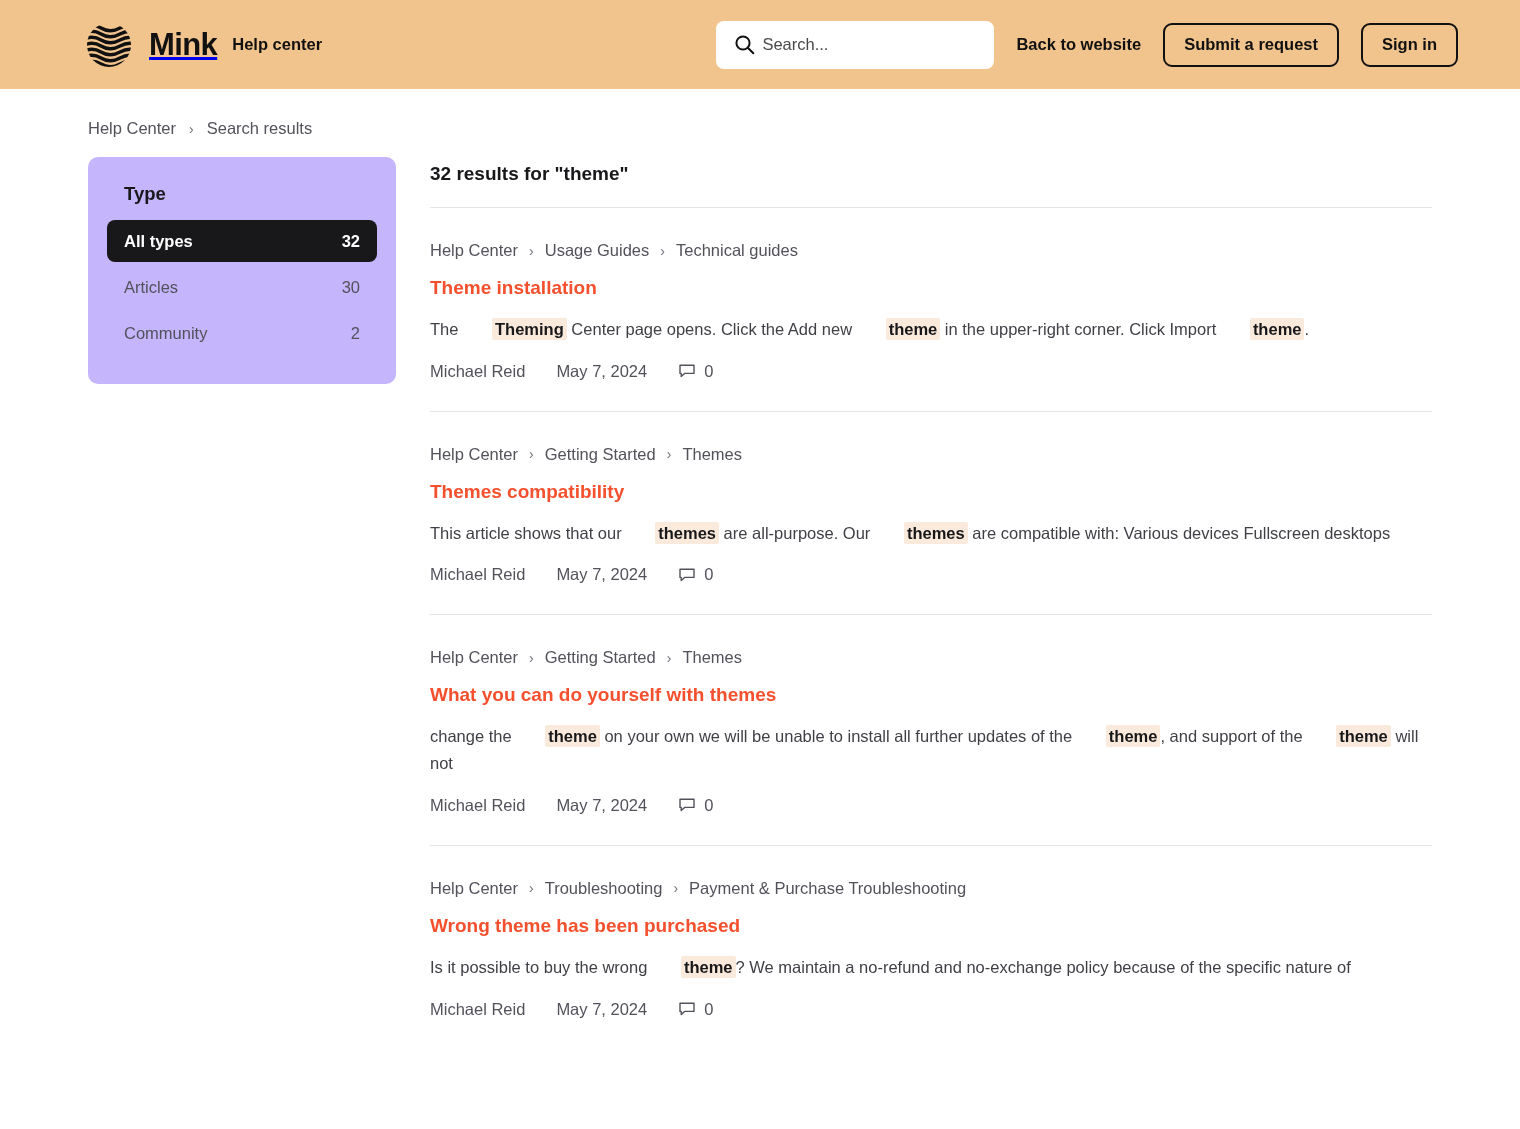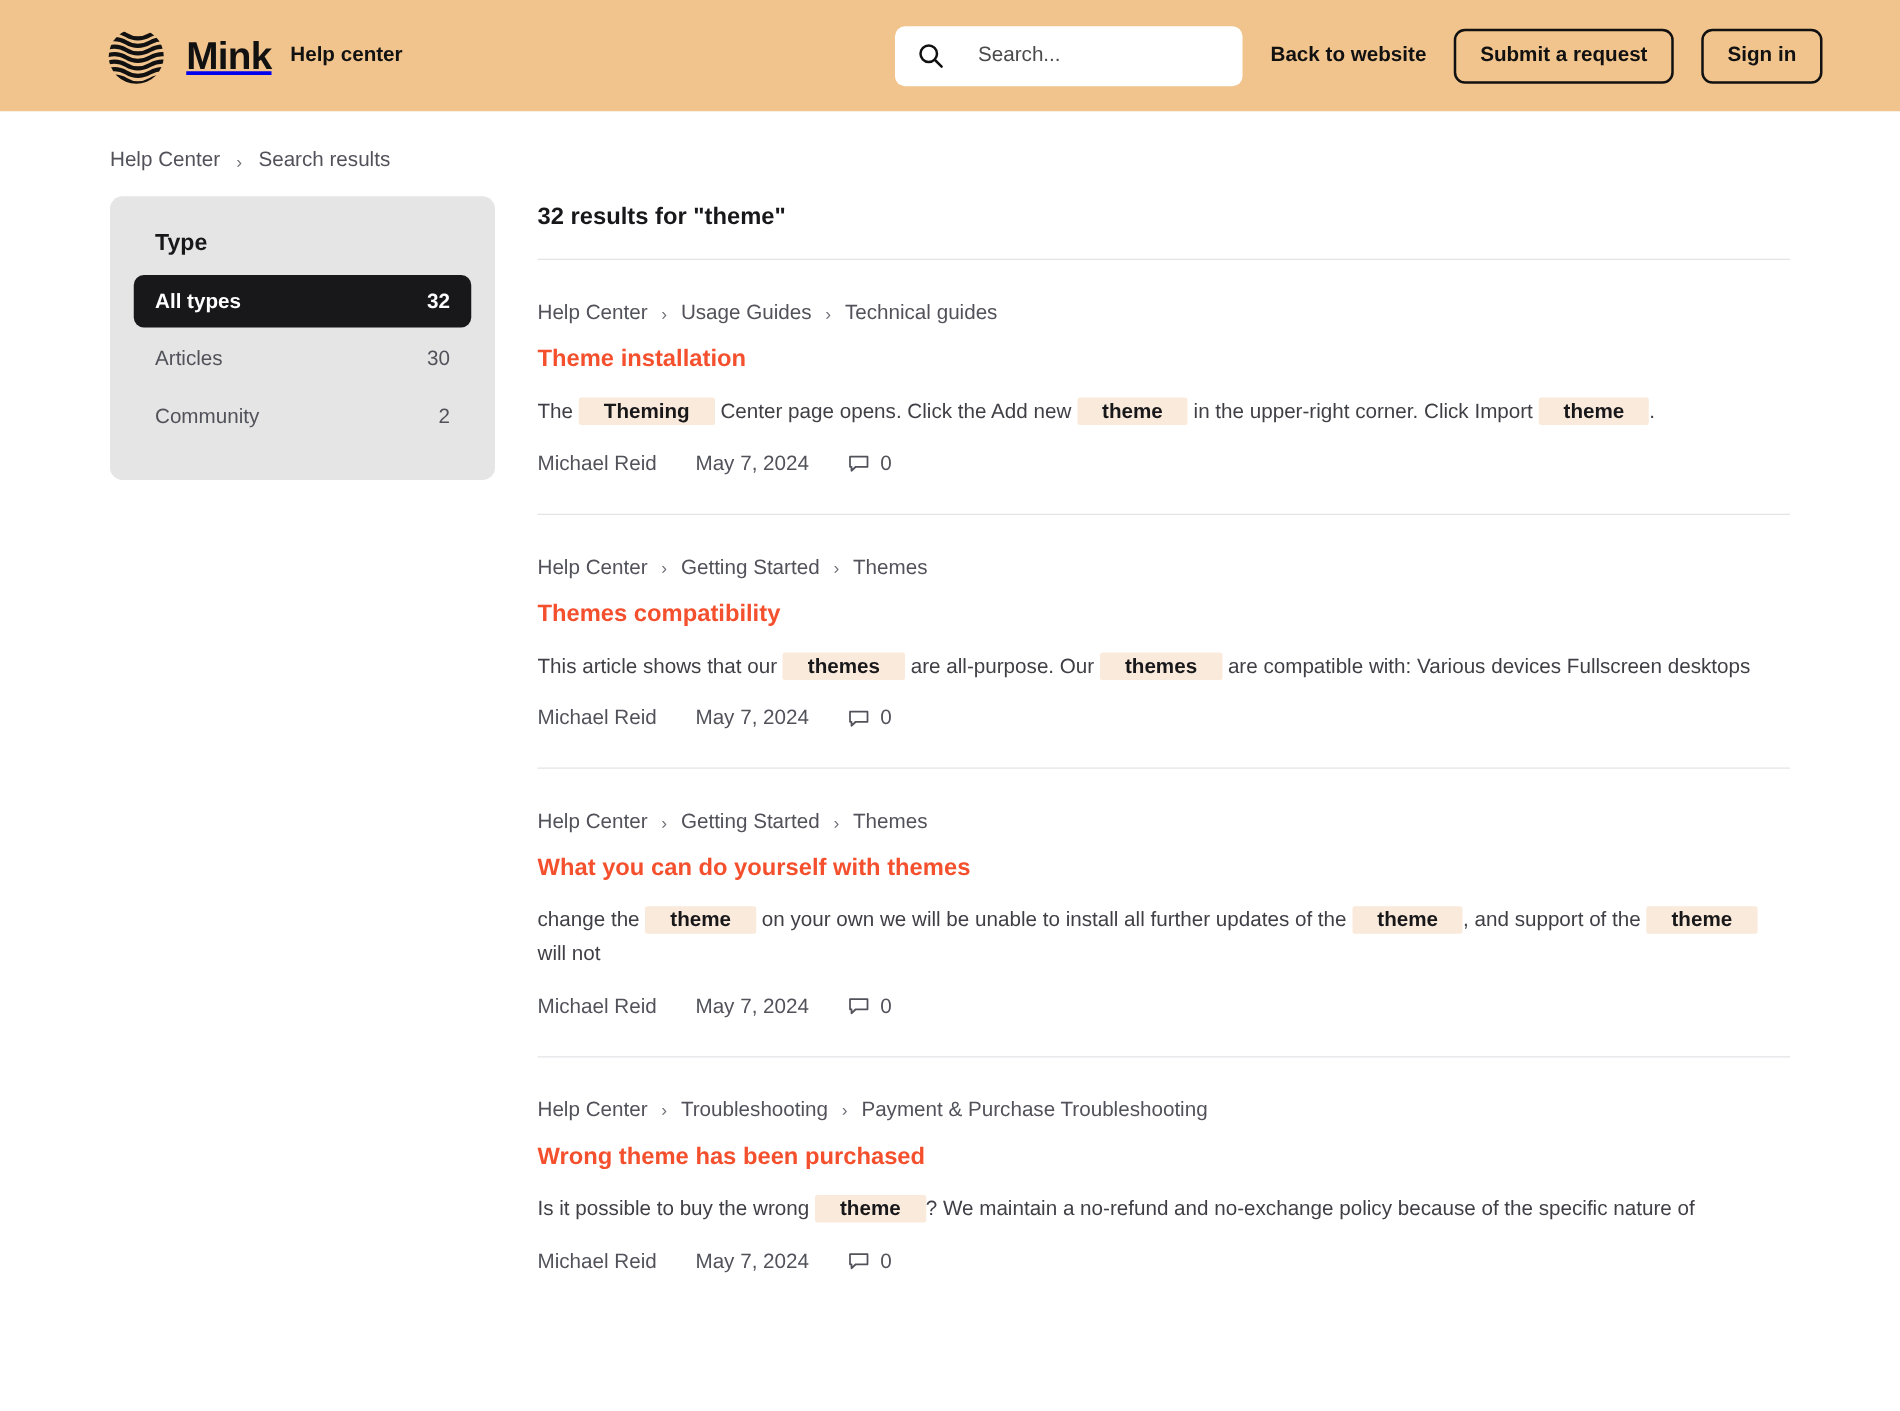--- a/index.html
+++ b/index.html
@@ -52,21 +52,21 @@
     gap: 22px;
   }
   .search-box {
     width: 278px;
     height: 48px;
     background: #ffffff;
     border-radius: 8px;
     display: flex;
     align-items: center;
     padding: 0 18px;
-    gap: 27px;
+    gap: 7px;
   }
   .search-icon { flex: 0 0 auto; display: block; }
   .search-input {
     border: 0;
     outline: 0;
     background: transparent;
     font-family: "Liberation Sans", sans-serif;
     font-size: 16.5px;
     color: #111111;
     width: 100%;
@@ -114,21 +114,21 @@
   .content {
     display: flex;
     align-items: flex-start;
     gap: 34px;
   }
 
   
   .sidebar {
     width: 308px;
     flex: 0 0 308px;
-    background: #e5e5e5;
+    background: #c4b5fd;
     border-radius: 10px;
     padding: 26px 19px 26px 19px;
   }
   .sidebar-title {
     font-size: 18.5px;
     font-weight: bold;
     color: #18181B;
     padding: 0 17px;
     margin-bottom: 15px;
   }
@@ -190,22 +190,23 @@
     font-size: 16.5px;
     line-height: 1.62;
     color: #3F3F46;
     max-width: 1000px;
     margin-bottom: 19px;
   }
   .hl {
     background: #FAEADB;
     color: #18181B;
     font-weight: bold;
-    padding: 2px 20px;
+    padding: 2px 3px;
     border-radius: 2px;
+    margin-left: 29px;
   }
   .result-meta {
     display: flex;
     align-items: flex-start;
     font-size: 16.5px;
     color: #52525B;
   }
   .meta-author { margin-right: 31px; }
   .meta-date { margin-right: 31px; }
   .meta-comments { display: flex; align-items: center; gap: 8px; }

